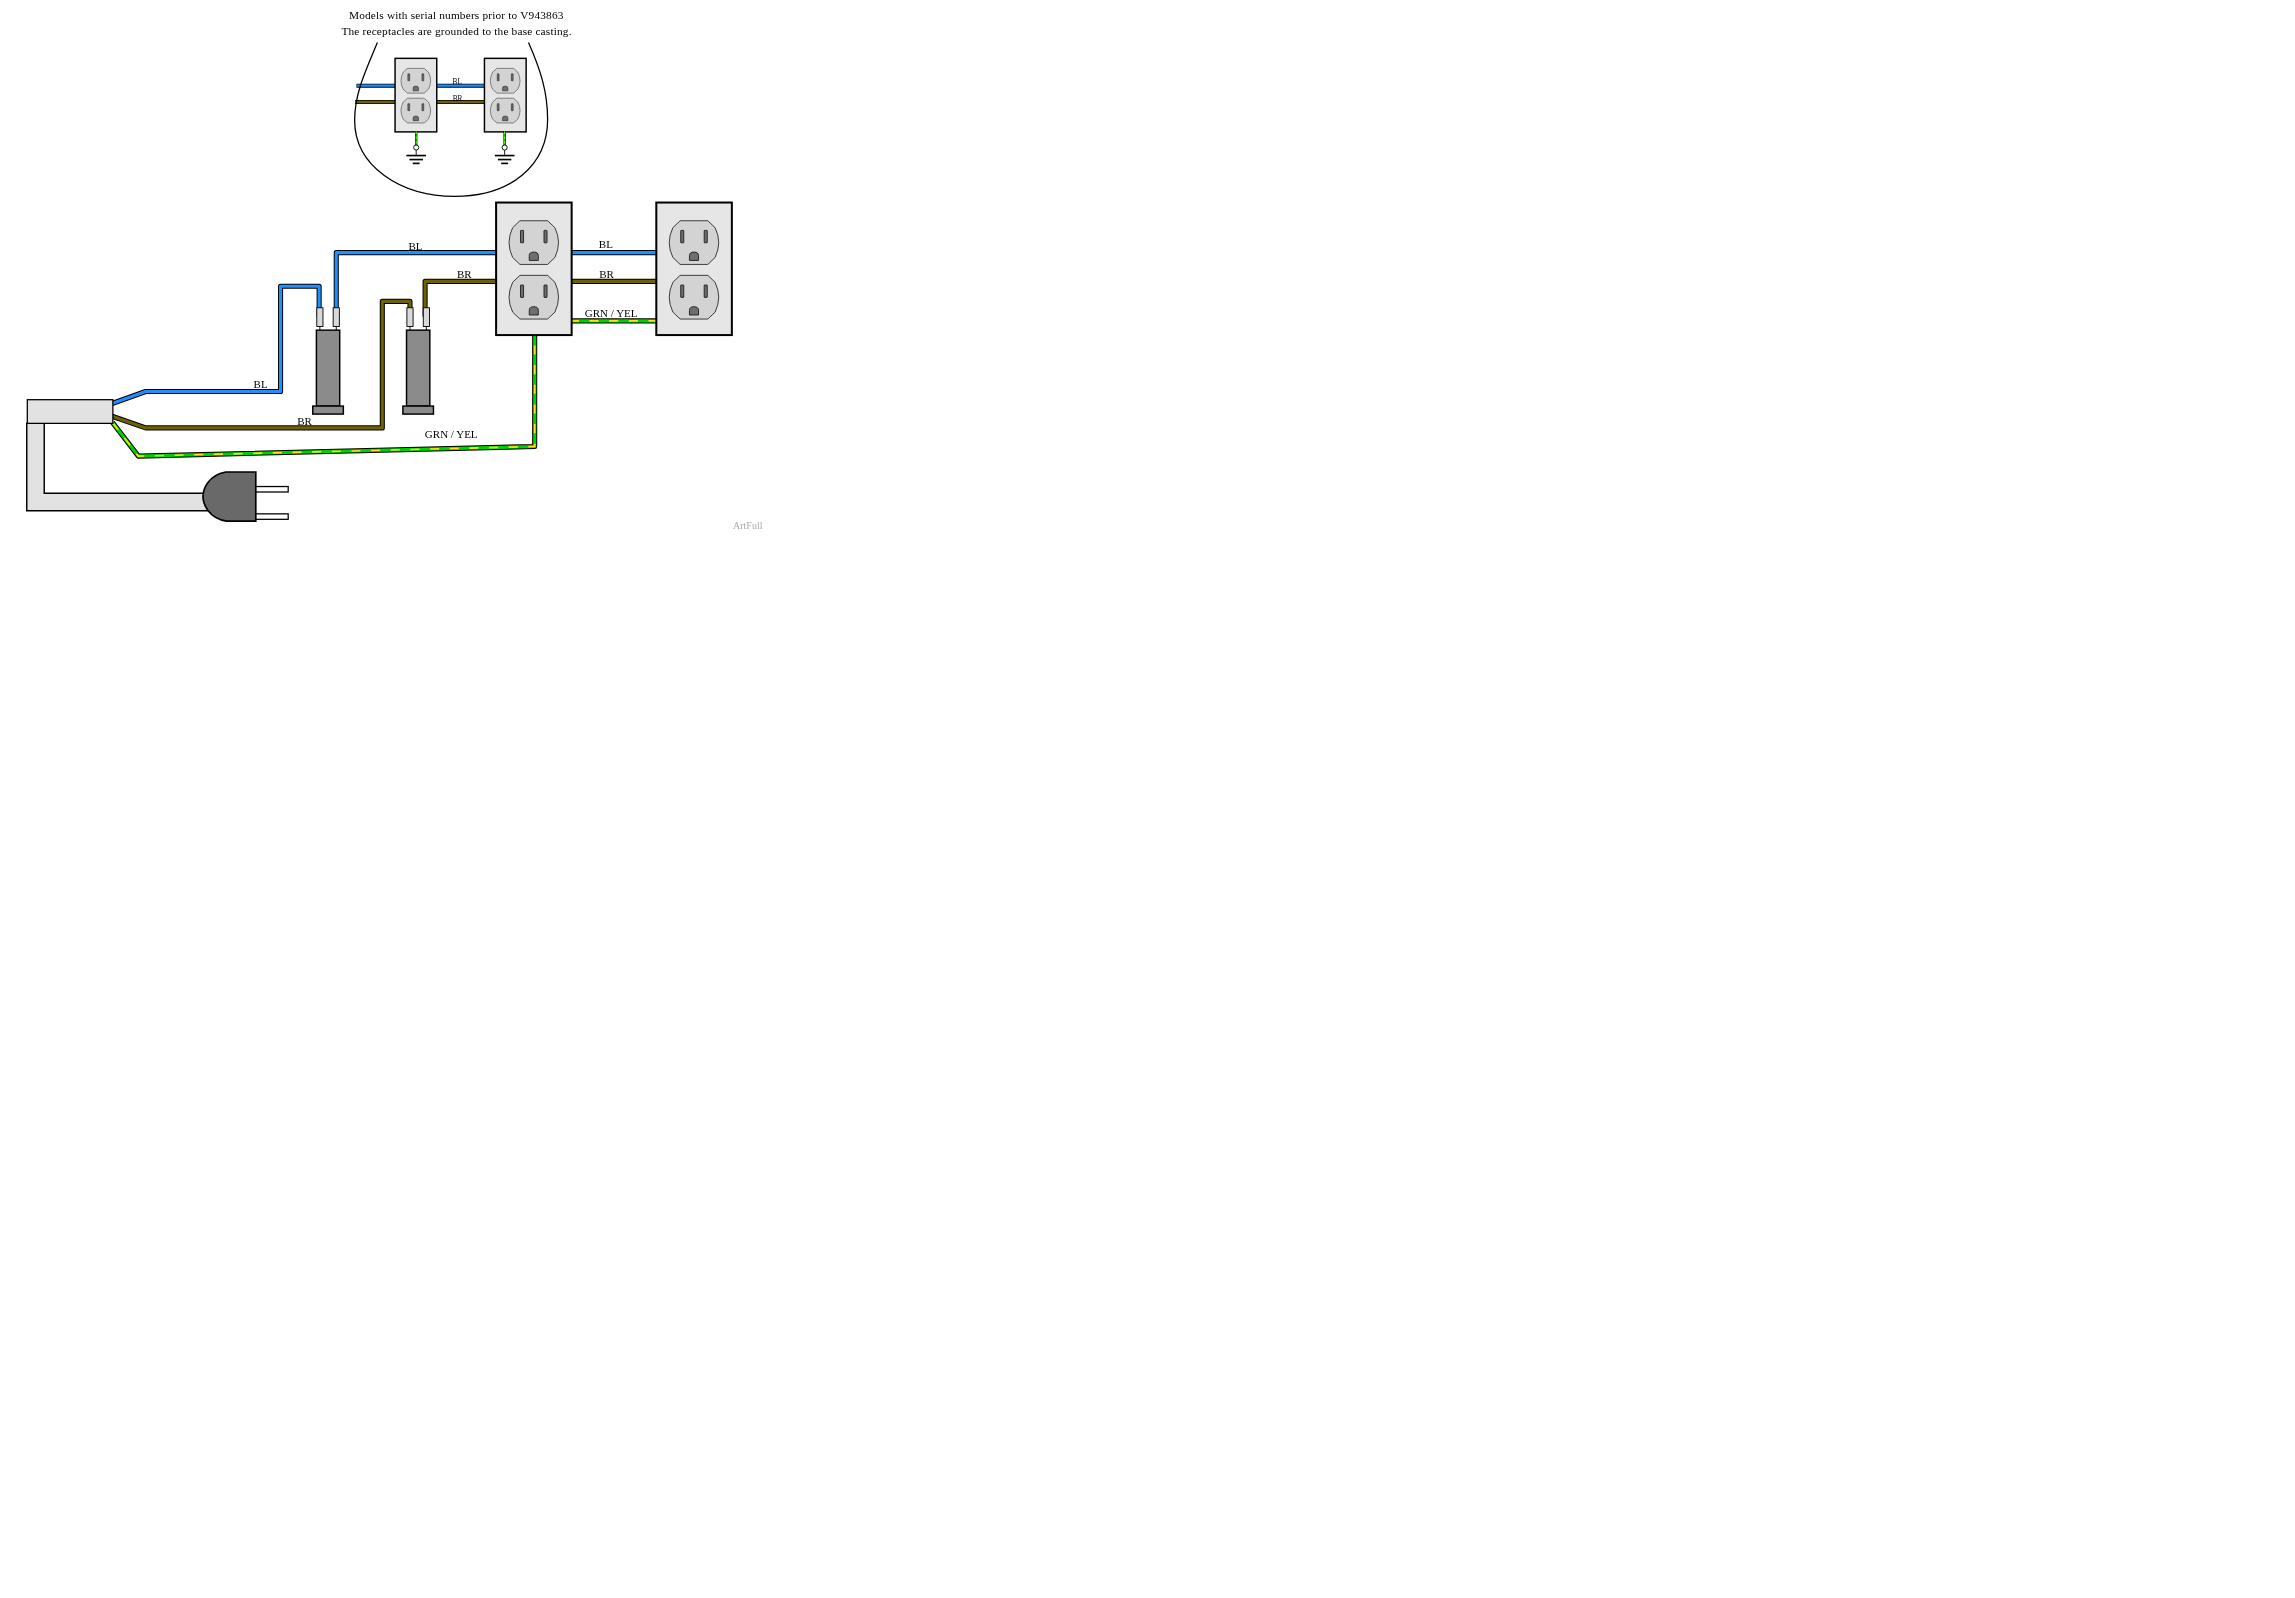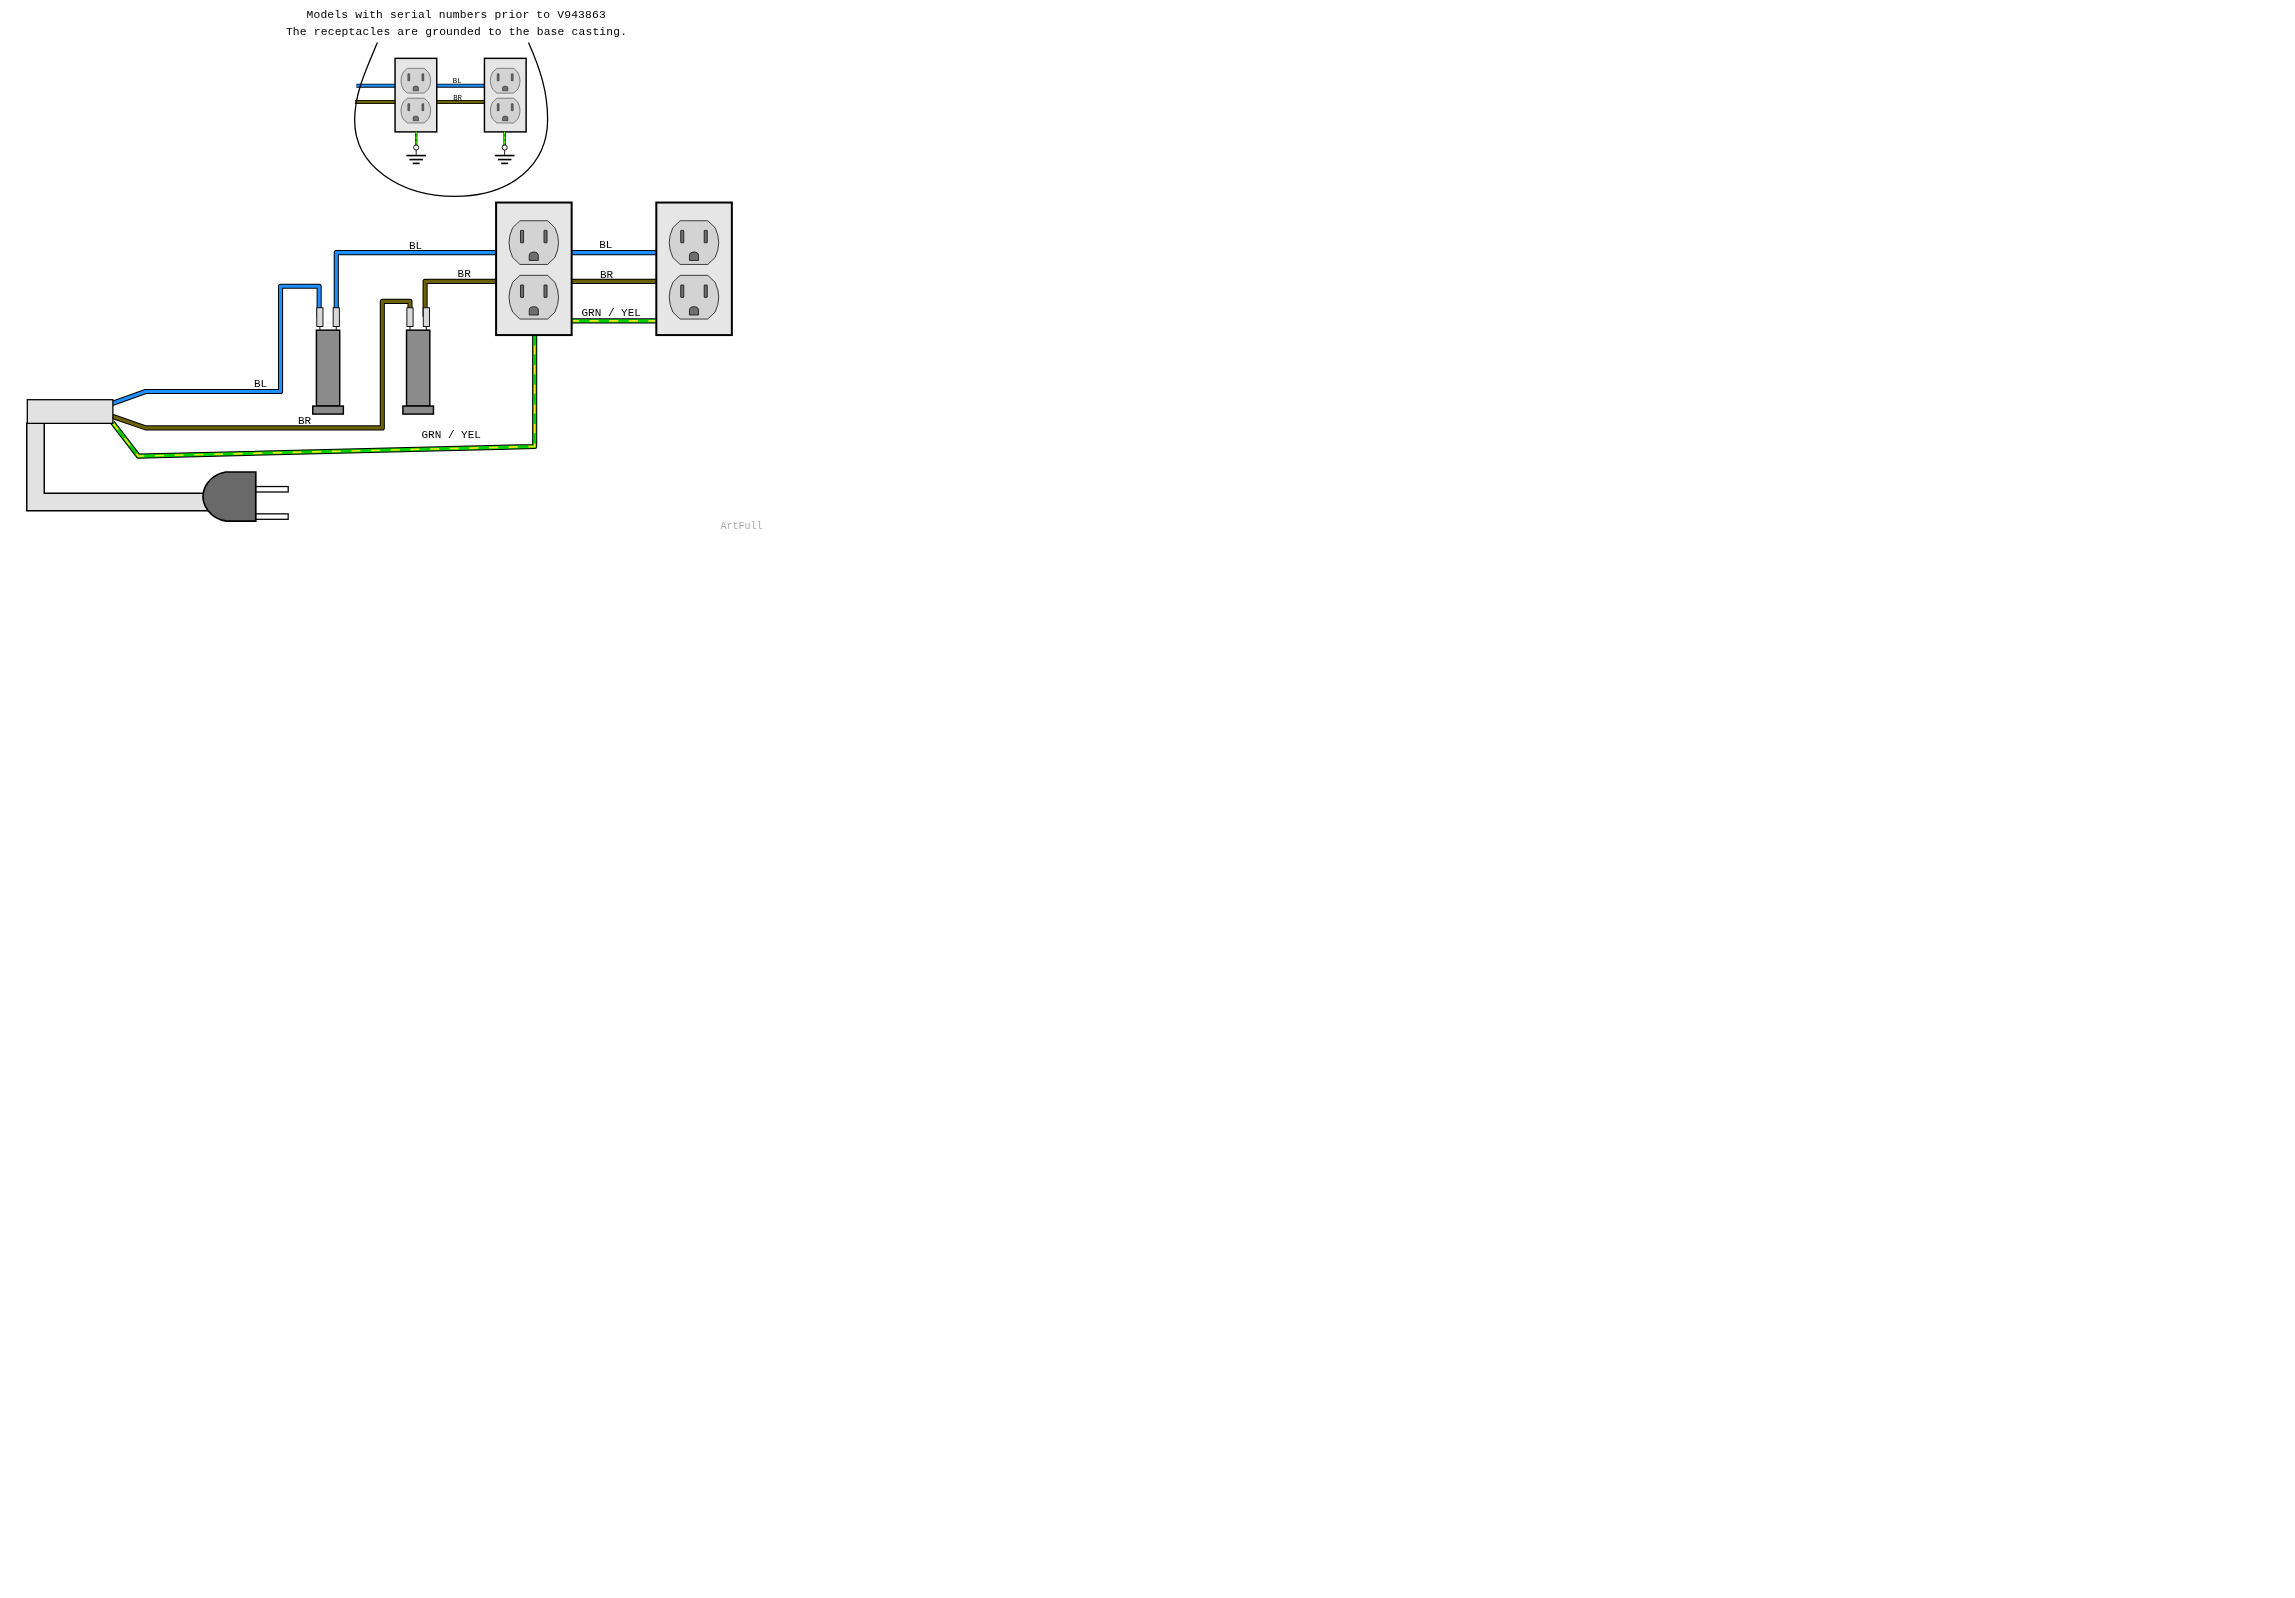--- a/index.html
+++ b/index.html
@@ -1,18 +1,18 @@
 <!DOCTYPE html>
 <html style="--blue: #1e90ff; --brown: #6c6105; --green: #00d000; --yellow: #f5e813; --outline: #000000; --plate: #e6e6e6; --face: #d3d3d3; --slot: #6f6f6f; --capacitor-body: #8b8b8b; --capacitor-terminal: #d9d9d9; --cord: #e2e2e2; --plug: #696969; --watermark: #a8a8a8;font-size:8.7px"><head>
 <meta charset="utf-8">
 <style>
   html,body{margin:0;padding:0;background:#ffffff;}
   .viewport{
     position:relative;width:765px;height:533px;overflow:hidden;background:#fff;
-    font-family:Liberation Mono, monospace;
+    font-family:Liberation Serif, serif;
   }
   .stage{
     position:absolute;left:0;top:0;width:2295px;height:1599px;
     transform:scale(0.33325);transform-origin:0 0;
   }
   .stage svg.draw{position:absolute;left:0;top:0;}
 
   
   .w-out  {fill:none;stroke:var(--outline);stroke-width:28;stroke-linejoin:round;}
   .w-blue {fill:none;stroke:var(--blue);   stroke-width:17;stroke-linejoin:round;}

